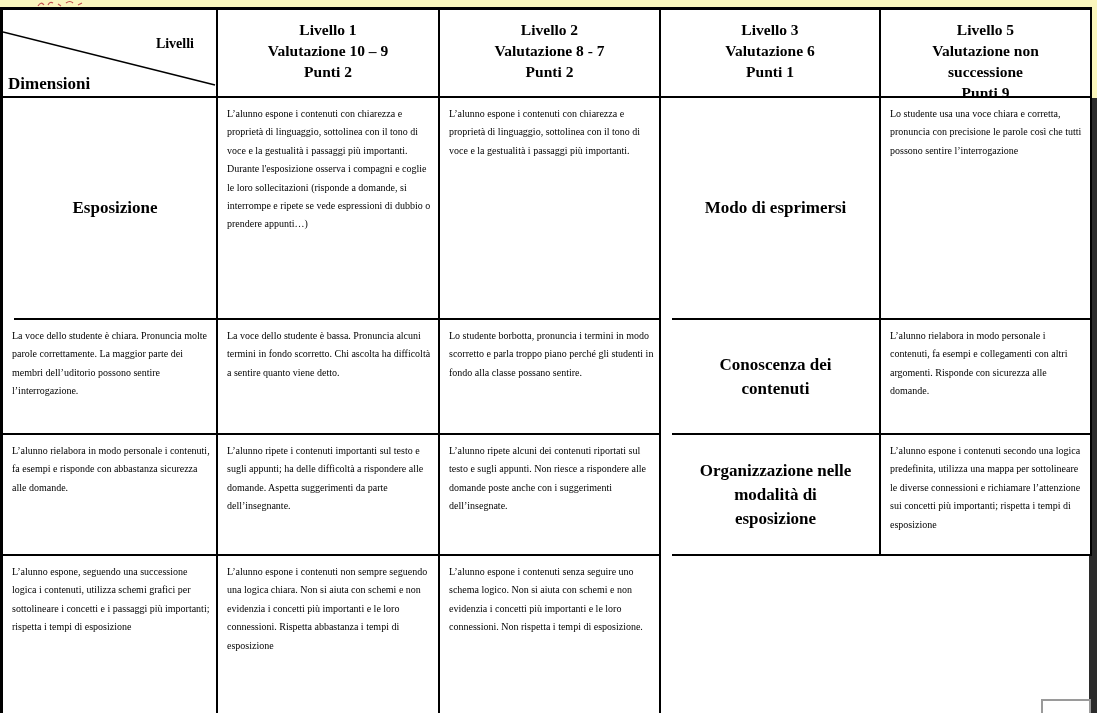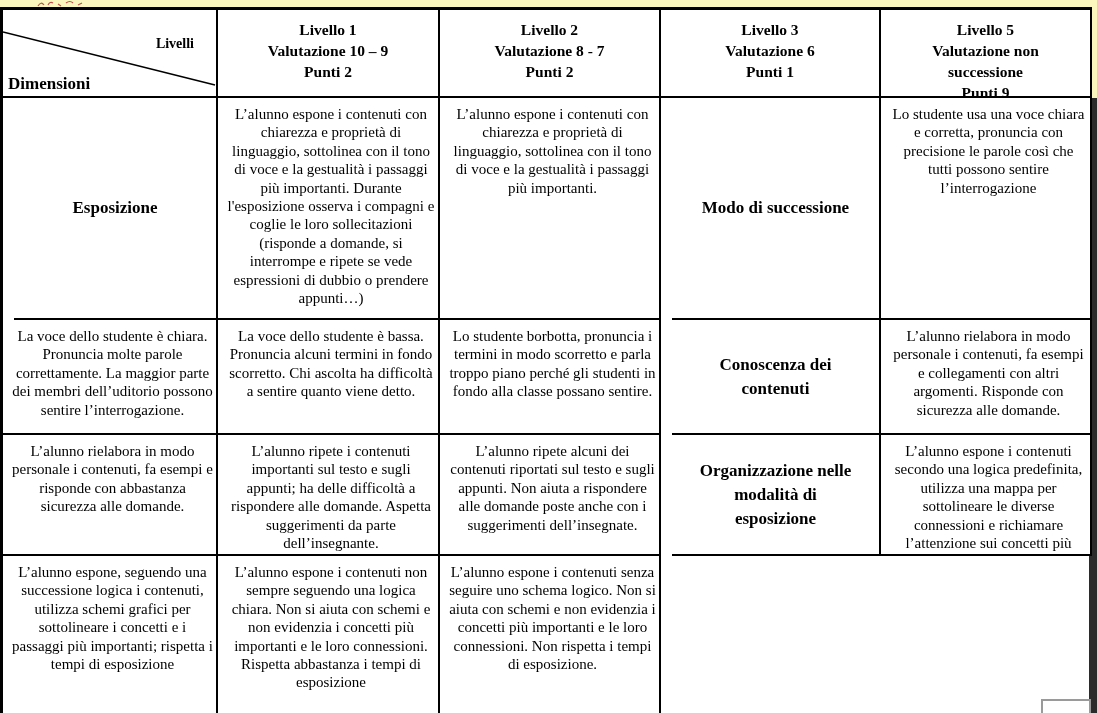--- a/index.html
+++ b/index.html
@@ -58,23 +58,23 @@
     padding-top:9px;
   }
   .dim-cell{
     display:flex;align-items:center;justify-content:center;
     text-align:center;
     font-weight:bold;font-size:17px;line-height:24px;
     padding:0 26px;
     margin-left:11px;
   }
   .desc-cell{
-    font-size:15px;line-height:18.4px;
+    font-size:10px;line-height:18.4px;
     padding:7px 3px 0 9px;
-    text-align:center;
+    text-align:left;
   }
   
   .bottom-right-box{
     position:absolute;top:699px;left:1041px;width:50px;height:20px;
     background:#fff;border:2px solid #9a9a9a;box-sizing:border-box;
   }
 </style>
 </head>
 <body>
 
@@ -119,34 +119,34 @@
     <div>Punti 9</div>
   </div>
 
   <div class="cell dim-cell">
     <span>Esposizione</span>
   </div>
   <div class="cell desc-cell">L’alunno espone i contenuti con chiarezza e proprietà di linguaggio, sottolinea con il tono di voce  e la gestualità i passaggi più importanti. Durante l'esposizione osserva i compagni e coglie le loro sollecitazioni (risponde a domande, si interrompe e ripete se vede espressioni di dubbio o prendere appunti…)</div>
   <div class="cell desc-cell">L’alunno espone i contenuti con chiarezza e proprietà di linguaggio, sottolinea con il tono di voce e la gestualità i passaggi più importanti.</div>
 
   <div class="cell dim-cell">
-    <span>Modo di successione</span>
+    <span>Modo di esprimersi</span>
   </div>
   <div class="cell desc-cell">Lo studente usa una voce chiara e corretta, pronuncia con precisione le parole così che tutti possono sentire l’interrogazione</div>
   <div class="cell desc-cell">La voce dello studente è chiara. Pronuncia molte parole correttamente. La maggior parte dei membri dell’uditorio possono sentire l’interrogazione.</div>
   <div class="cell desc-cell">La voce dello studente è bassa. Pronuncia alcuni termini in fondo scorretto.  Chi ascolta ha difficoltà a sentire quanto viene detto.</div>
   <div class="cell desc-cell">Lo studente borbotta, pronuncia i termini in modo scorretto e parla troppo piano perché gli studenti in fondo alla classe possano sentire.</div>
 
   <div class="cell dim-cell">
     <span>Conoscenza dei contenuti</span>
   </div>
   <div class="cell desc-cell">L’alunno rielabora in modo personale i contenuti, fa esempi e collegamenti con altri argomenti. Risponde con sicurezza alle domande.</div>
   <div class="cell desc-cell">L’alunno rielabora in modo personale i contenuti, fa esempi e risponde con abbastanza sicurezza alle domande.</div>
   <div class="cell desc-cell">L’alunno ripete i contenuti importanti sul testo e sugli appunti; ha delle difficoltà a rispondere alle domande. Aspetta suggerimenti da parte dell’insegnante.</div>
-  <div class="cell desc-cell">L’alunno ripete alcuni dei contenuti  riportati sul testo e sugli appunti. Non aiuta a rispondere alle domande poste anche con i suggerimenti dell’insegnate.</div>
+  <div class="cell desc-cell">L’alunno ripete alcuni dei contenuti  riportati sul testo e sugli appunti. Non riesce a rispondere alle domande poste anche con i suggerimenti dell’insegnate.</div>
 
   <div class="cell dim-cell">
     <span>Organizzazione nelle modalità di esposizione</span>
   </div>
   <div class="cell desc-cell">L’alunno espone i contenuti secondo una logica predefinita, utilizza una mappa per sottolineare le diverse connessioni e  richiamare l’attenzione sui concetti più importanti; rispetta i tempi di esposizione</div>
   <div class="cell desc-cell">L’alunno espone, seguendo una successione logica  i contenuti, utilizza schemi grafici per sottolineare i concetti e i passaggi più importanti; rispetta i tempi di esposizione</div>
   <div class="cell desc-cell">L’alunno espone i contenuti non sempre seguendo una logica chiara. Non si aiuta con schemi e non evidenzia i concetti più importanti e le loro connessioni. Rispetta abbastanza i tempi di esposizione</div>
   <div class="cell desc-cell">L’alunno espone i contenuti senza seguire uno schema logico. Non si aiuta con schemi e non evidenzia i concetti più importanti e le loro connessioni. Non rispetta i tempi di esposizione.</div>
 
 </div>

